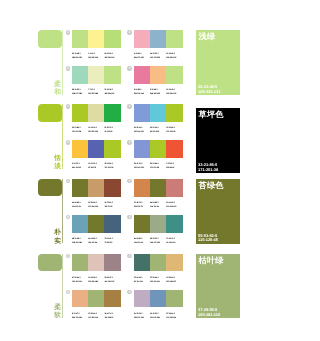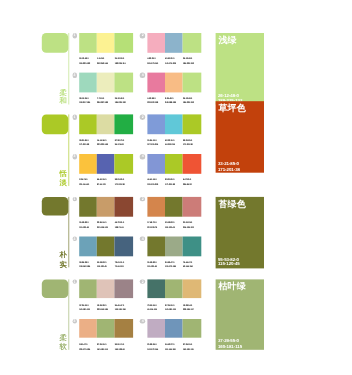--- a/index.html
+++ b/index.html
@@ -210,21 +210,21 @@
       <div style="width:16.2px">
             <div>33-21-85-0</div>
             <div>171-201-38</div>
           </div>
       <div style="width:16.2px">
             <div>6-67-80-0</div>
             <div>239-84-52</div>
           </div>
     </div>
   </div>
-  <div class="panel" style="top:92px;height:65.0px;background:#c2410c">
+  <div class="panel" style="top:108px;height:65.0px;background:#000000">
     <div class="pname">草坪色</div>
     <div class="pvals" style="top:55.2px">
           <div>33-21-85-0</div>
           <div>171-201-38</div>
         </div>
   </div>
 </div>
 <div class="section">
   <div class="mainsw" style="top:178.89999999999998px;background:#73782D"></div>
   <div class="vline" style="top:178.89999999999998px;height:64.5px;background:#73782D;opacity:.6"></div>

